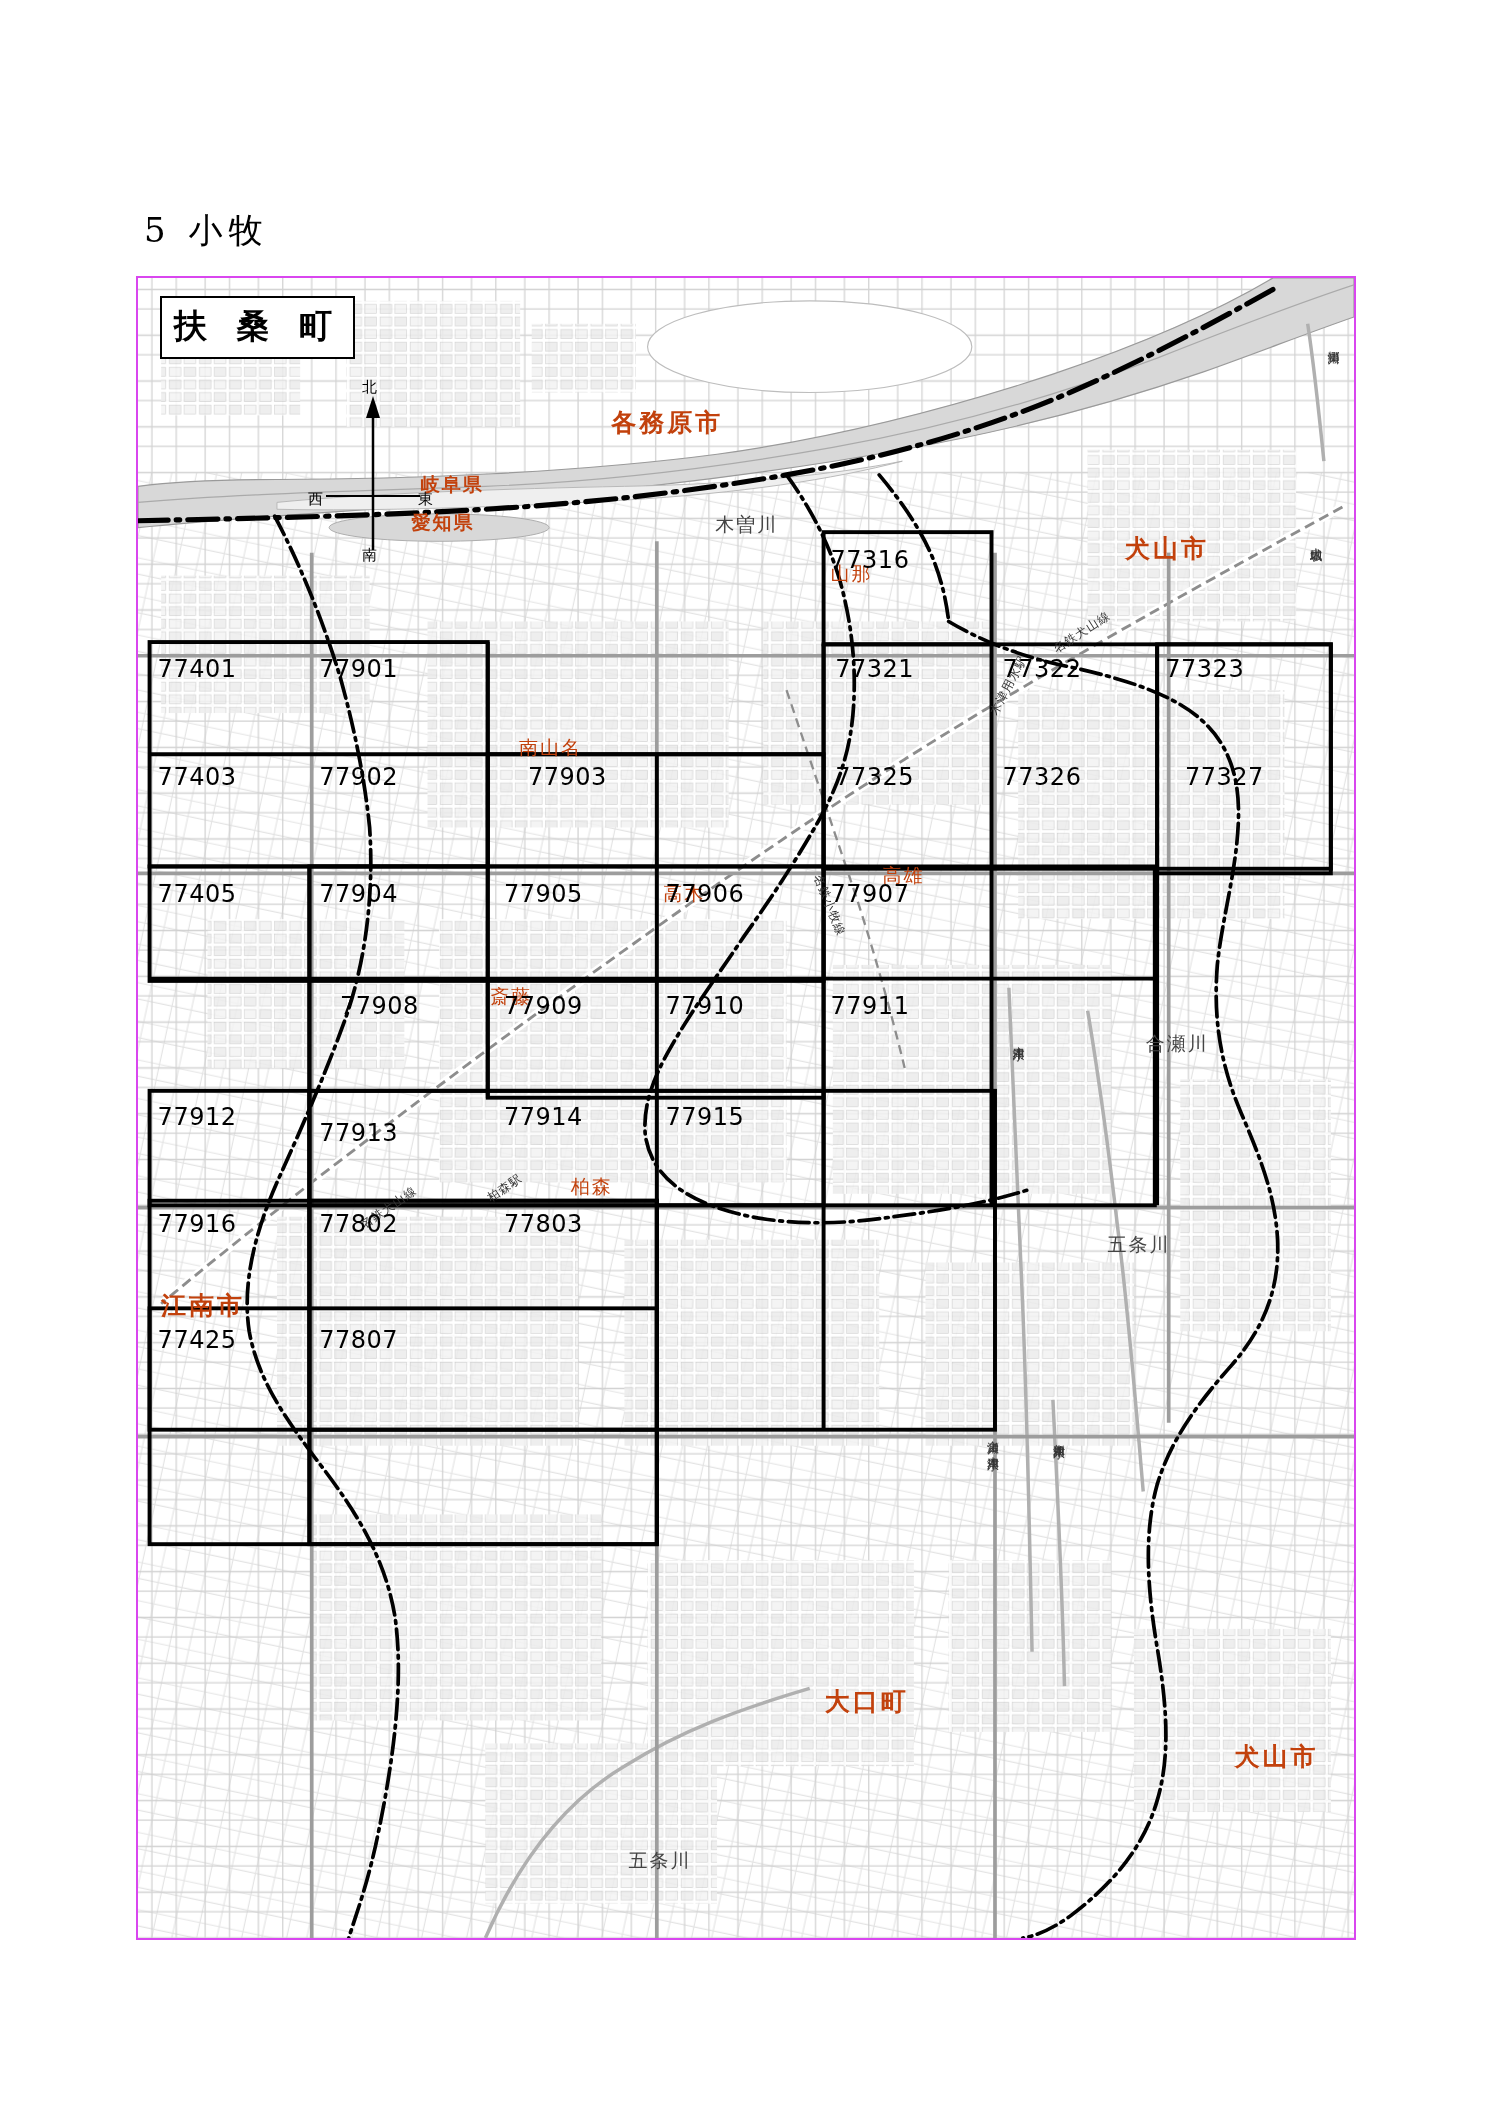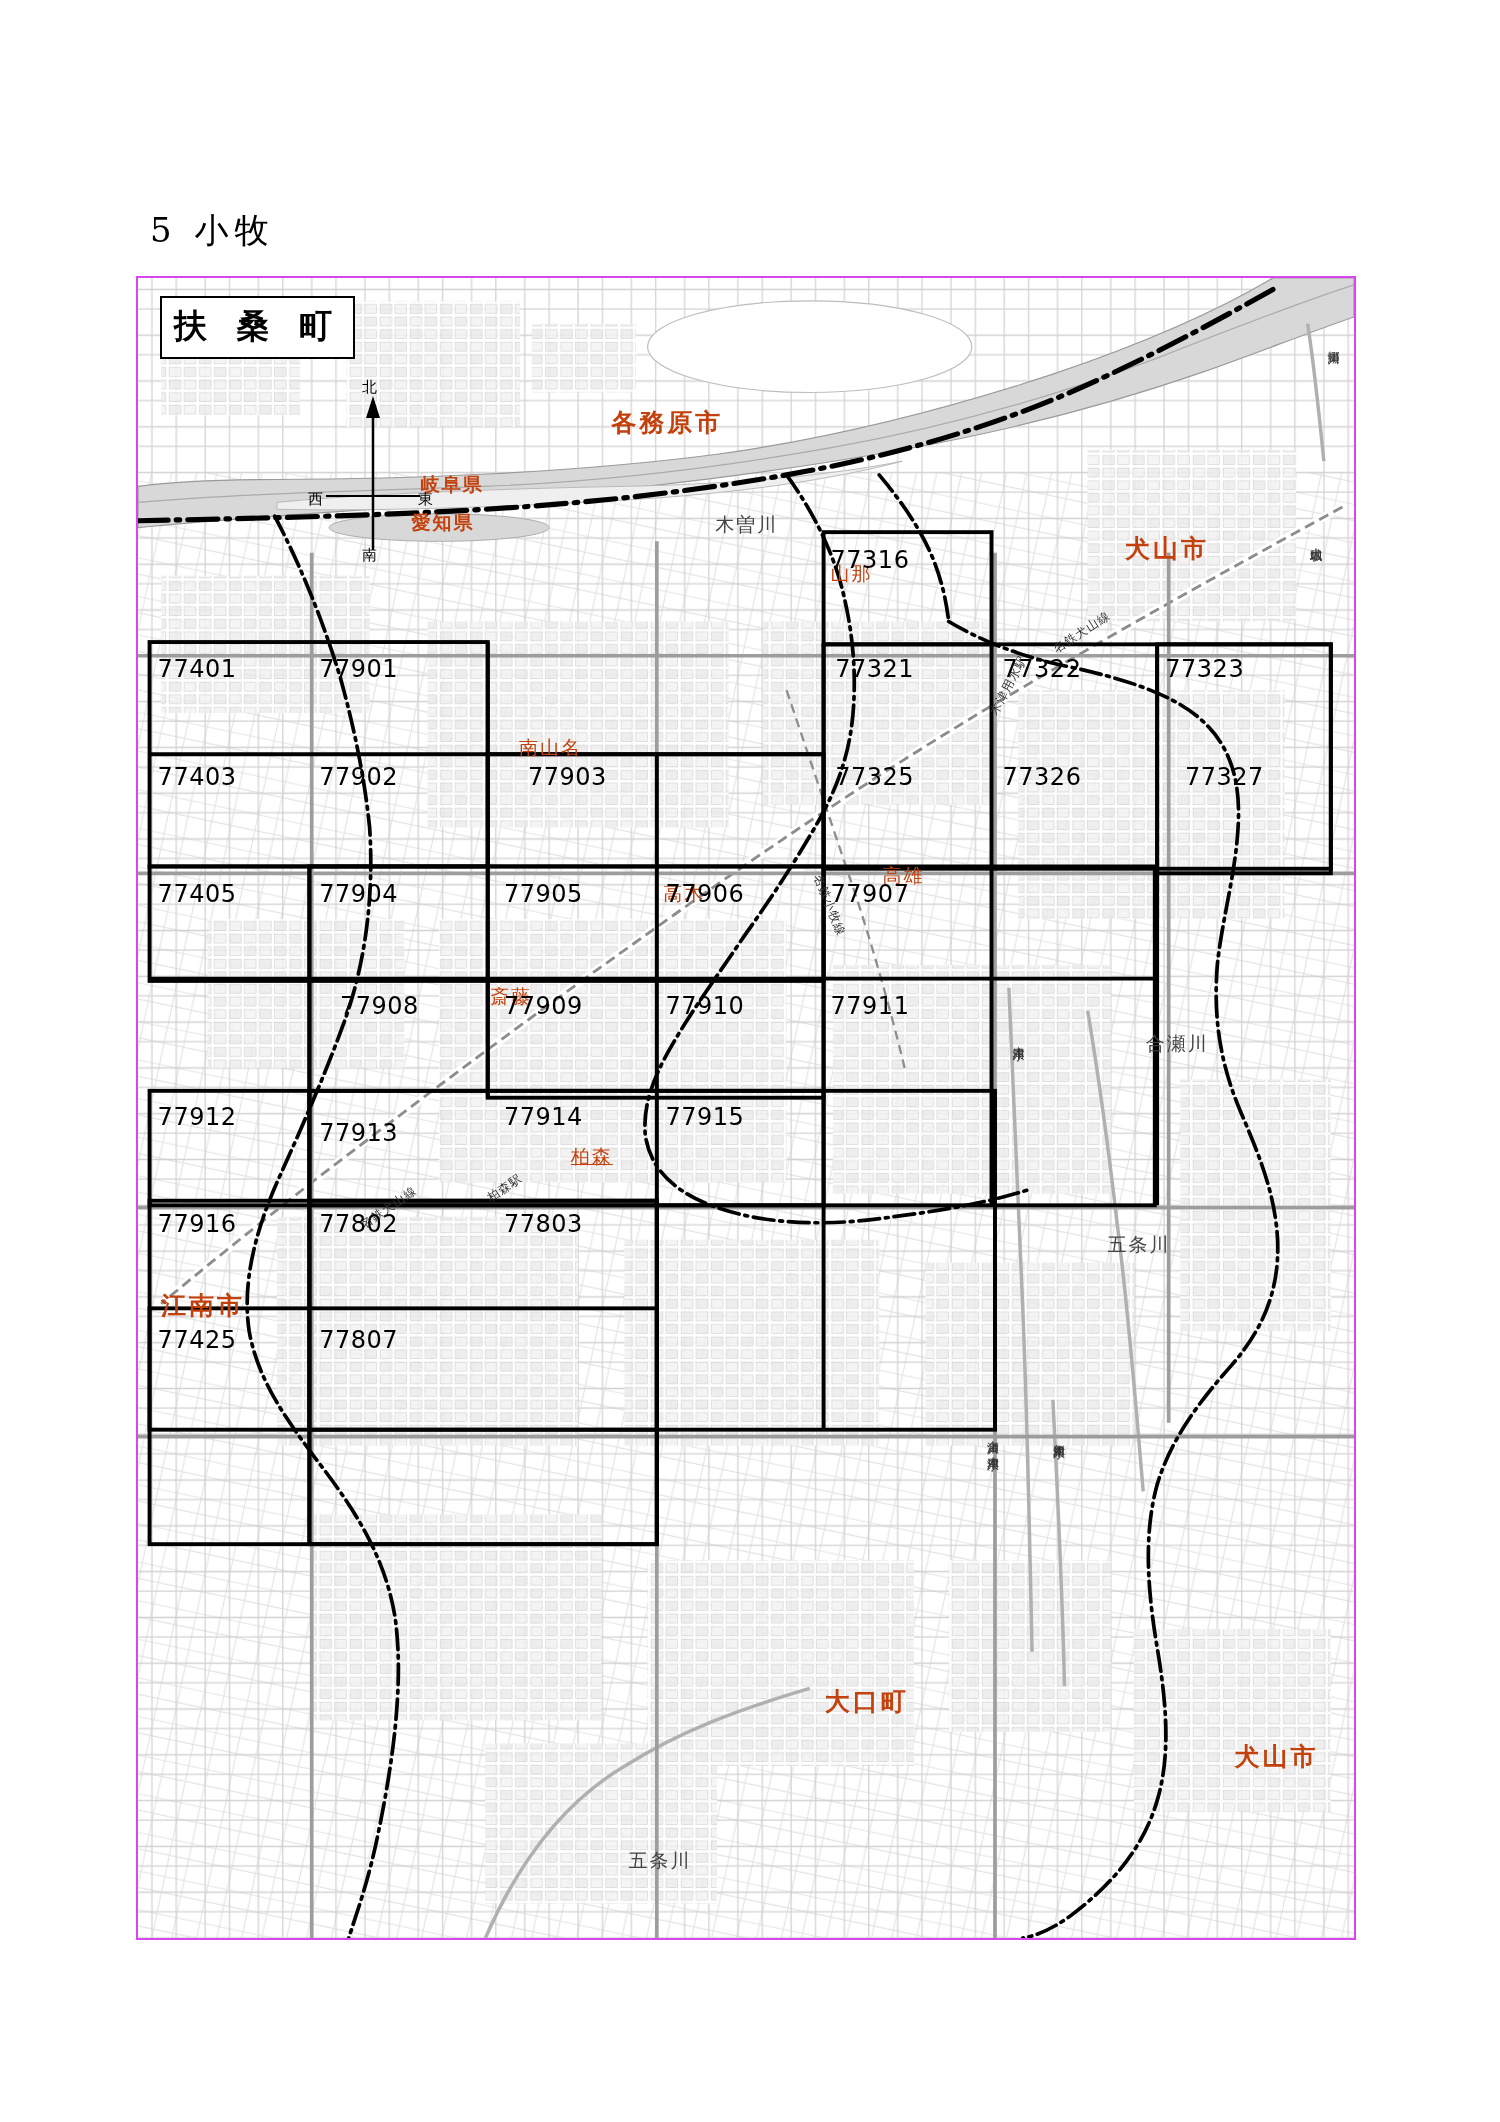--- a/index.html
+++ b/index.html
@@ -29,21 +29,21 @@
     text-align: center;
     font-size: 46px;
     letter-spacing: 34px;
     text-indent: 34px;
     font-family: "DejaVu Serif", "Liberation Serif", serif;
     font-weight: 600;
   }
   .subtitle {
     position: absolute;
     top: 208px;
-    left: 150px;
+    left: 144px;
     font-size: 34px;
     font-family: "DejaVu Serif", "Liberation Serif", serif;
     letter-spacing: 6px;
   }
 
   
   .map-frame {
     position: absolute;
     left: 136px;
     top: 276px;
@@ -275,21 +275,21 @@
         <div class="lbl lbl-city" style="left: 686.8px; top: 1407.03px;">大口町</div>
         <div class="lbl lbl-city" style="left: 1096.57px; top: 1461.85px;">犬山市</div>
         <div class="lbl lbl-pref" style="left: 282.8px; top: 194.152px;">岐阜県</div>
         <div class="lbl lbl-pref" style="left: 273.566px; top: 231.84px;">愛知県</div>
         <div class="lbl lbl-river" style="left: 577.143px; top: 234.124px;">木曽川</div>
         <div class="lbl lbl-area" style="left: 692.571px; top: 283.233px;">山那</div>
         <div class="lbl lbl-area" style="left: 380.914px; top: 456.828px;">南山名</div>
         <div class="lbl lbl-area" style="left: 525.2px; top: 603.012px;">高木</div>
         <div class="lbl lbl-area" style="left: 744.514px; top: 584.739px;">高雄</div>
         <div class="lbl lbl-area" style="left: 352.057px; top: 705.799px;">斎藤</div>
-        <div class="lbl lbl-area" style="left: 432.857px; top: 866px; text-decoration: underline;">柏森</div>
+        <div class="lbl lbl-area" style="left: 432.857px; top: 896px;">柏森</div>
         <div class="lbl lbl-river" style="left: 969.6px; top: 953.628px;">五条川</div>
         <div class="lbl lbl-river" style="left: 490.571px; top: 1570.34px;">五条川</div>
         <div class="lbl lbl-river" style="left: 1007.69px; top: 752.623px;">合瀬川</div>
         <div class="lbl lbl-small lbl-vert" style="left: 911.886px; top: 1155.77px;">新木津用水</div>
         <div class="lbl lbl-small lbl-vert" style="left: 846.091px; top: 1153.49px;">合瀬川／木津用水</div>
         <div class="lbl lbl-small lbl-vert" style="left: 871.486px; top: 759.476px;">木津用水</div>
         <div class="lbl lbl-small lbl-vert" style="left: 1169.29px; top: 260.392px;">犬山城駅</div>
         <div class="lbl lbl-small" style="left: 911.886px; top: 365.462px; transform: rotate(-33deg); transform-origin: left top;">名鉄犬山線</div>
         <div class="lbl lbl-small" style="left: 848.4px; top: 431.702px; transform: rotate(-62deg); transform-origin: left top;">木津用水駅</div>
         <div class="lbl lbl-small" style="left: 219.314px; top: 941.065px; transform: rotate(-34deg); transform-origin: left top;">名鉄犬山線</div>

